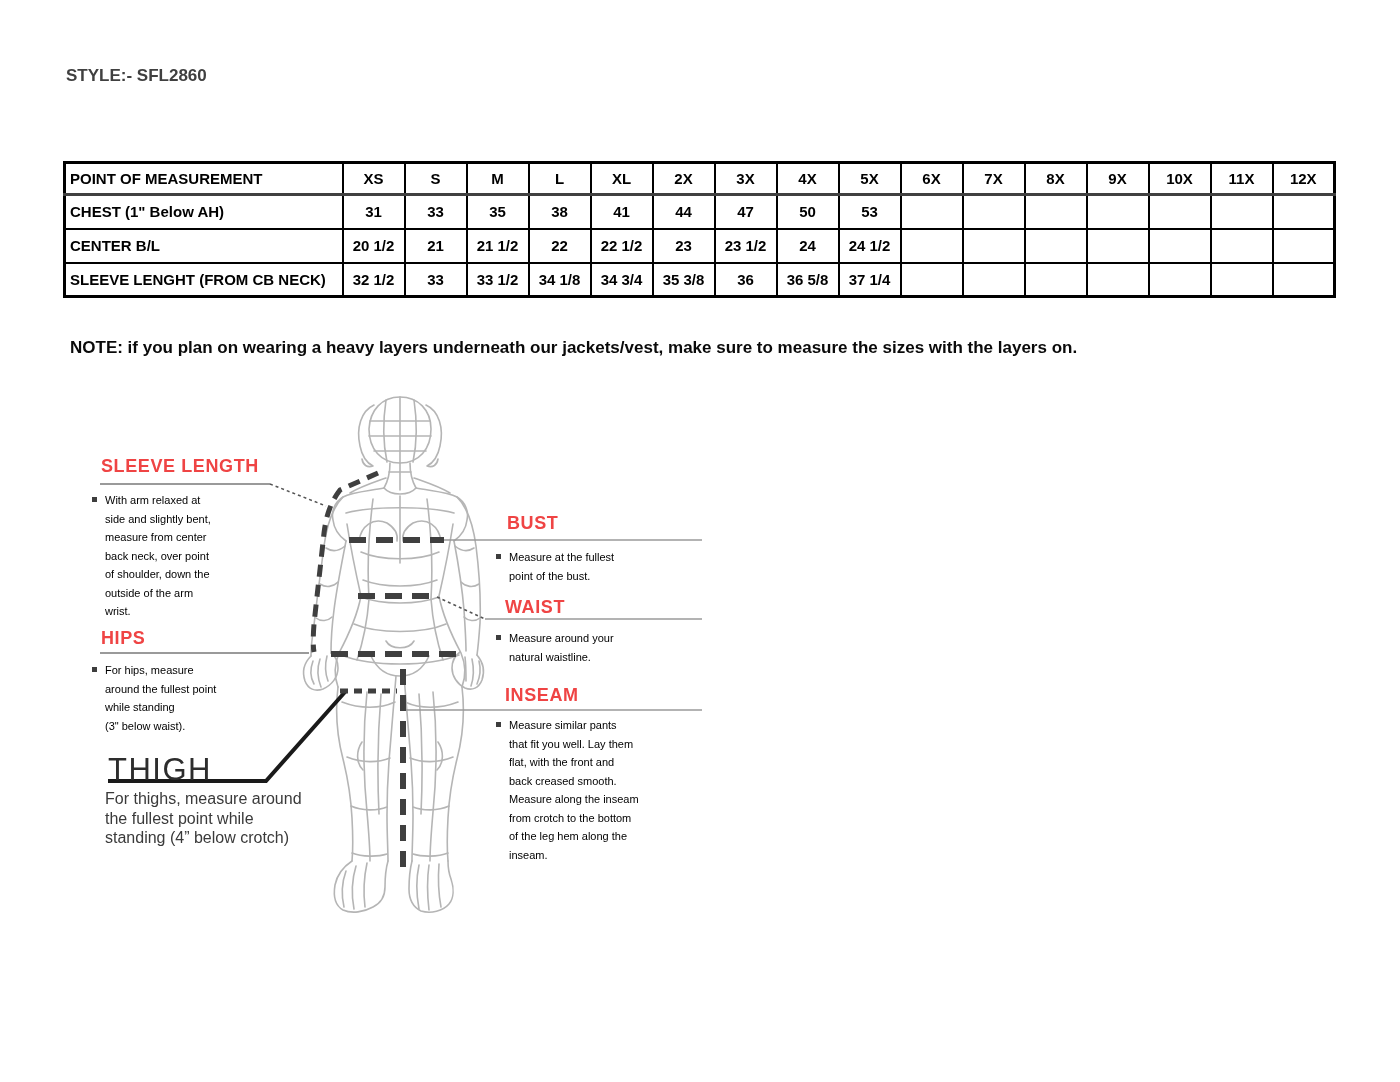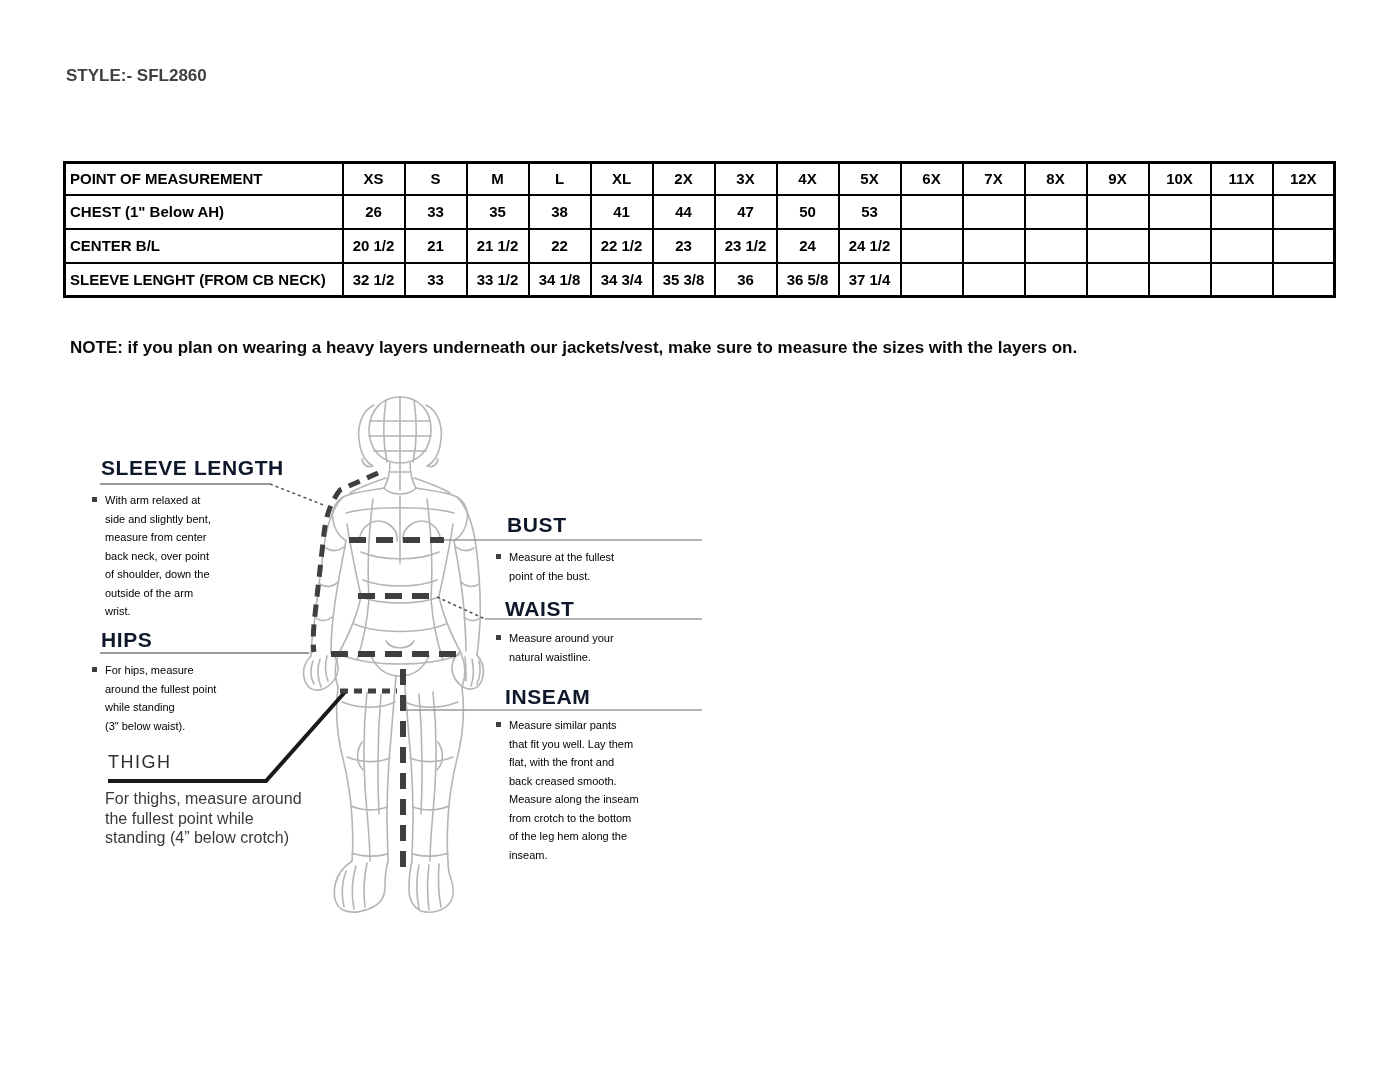--- a/index.html
+++ b/index.html
@@ -6,29 +6,29 @@
   .page{position:relative;width:1400px;height:1082px;background:#ffffff;
         font-family:"Liberation Sans",sans-serif;overflow:hidden;}
 
   .style-title{position:absolute;left:66px;top:66px;font-size:17px;font-weight:700;color:#404040;}
 
   .size-table{position:absolute;left:63px;top:161px;border-collapse:collapse;table-layout:fixed;
               border:3px solid #000;}
   .size-table th,.size-table td{border:2px solid #000;font-size:15px;font-weight:700;color:#000;
               text-align:center;padding:0 2px;height:34px;box-sizing:border-box;
               white-space:nowrap;overflow:hidden;}
-  .size-table thead th{height:32px;border-bottom:1px solid #404040;}
+  .size-table thead th{height:32px;border-bottom:3px solid #404040;}
   .size-table .row-label{text-align:left;padding-left:4px;}
 
   .note{position:absolute;left:70px;top:338px;font-size:17px;font-weight:700;color:#0a0a0a;}
 
   .diagram-svg{position:absolute;left:0;top:380px;}
 
-  .guide-heading{position:absolute;font-size:21px;font-weight:700;letter-spacing:.6px;color:#0f172a;white-space:nowrap;}
-  .guide-heading.thigh{font-size:18px;font-weight:400;letter-spacing:1.5px;color:#2d2d2d;}
+  .guide-heading{position:absolute;font-size:18px;font-weight:700;letter-spacing:.6px;color:#ef4444;white-space:nowrap;}
+  .guide-heading.thigh{font-size:31px;font-weight:400;letter-spacing:1.5px;color:#2d2d2d;}
 
   .desc{position:absolute;display:flex;gap:8px;font-size:11px;line-height:18.5px;color:#000000;}
   .desc .bullet{width:5px;height:5px;background:#3e3e3e;margin-top:6px;flex:none;}
   .desc .text{white-space:pre-line;}
   .desc.thigh-desc{font-size:16px;line-height:19.5px;color:#3a3a3a;}
 </style>
 </head>
 <body>
 
 <div class="page">
@@ -72,21 +72,21 @@
           <th>8X</th>
           <th>9X</th>
           <th>10X</th>
           <th>11X</th>
           <th>12X</th>
         </tr>
       </thead>
     <tbody>
         <tr>
           <th class="row-label">CHEST (1" Below AH)</th>
-          <td>26</td>
+          <td>31</td>
           <td>33</td>
           <td>35</td>
           <td>38</td>
           <td>41</td>
           <td>44</td>
           <td>47</td>
           <td>50</td>
           <td>53</td>
           <td></td>
           <td></td>

